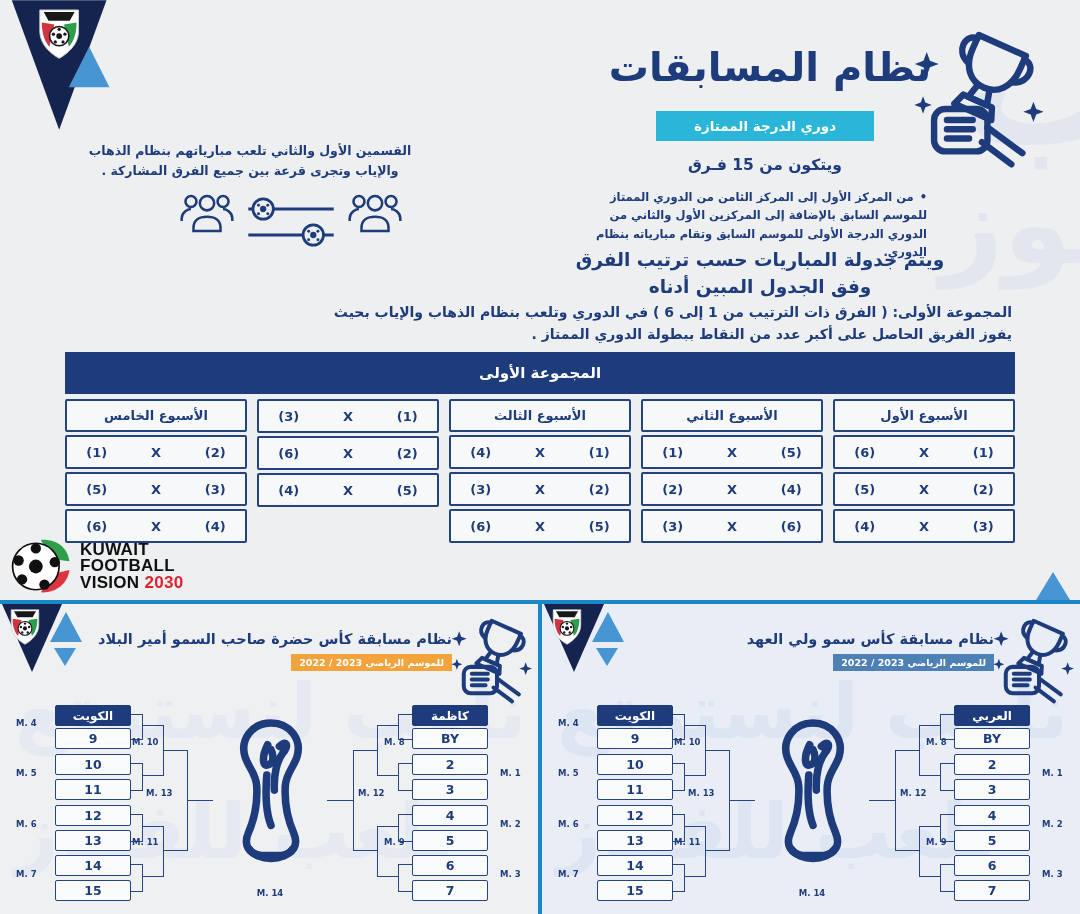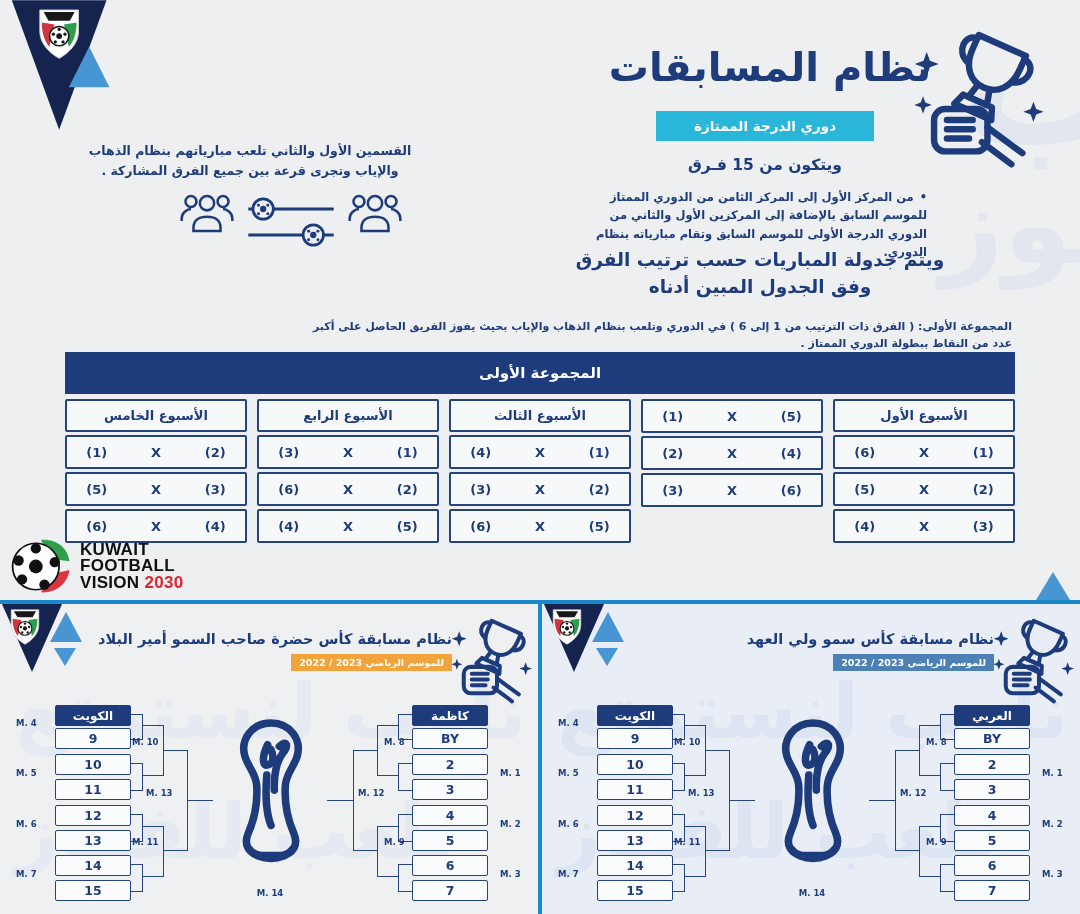--- a/index.html
+++ b/index.html
@@ -12,21 +12,21 @@
   
   .main-title{left:580px;top:44px;width:380px;text-align:center;font-size:40px;font-weight:bold;direction:rtl;}
   .league-badge{left:656px;top:111px;width:218px;height:30px;line-height:30px;text-align:center;
         background:#2ab6d9;color:#fff;font-weight:bold;font-size:13.5px;direction:rtl;}
   .teams-count{left:600px;top:156px;width:330px;text-align:center;font-size:15.5px;font-weight:bold;direction:rtl;}
   .qual-note{left:575px;top:188px;width:352px;font-size:11.5px;line-height:1.6;text-align:right;direction:rtl;font-weight:bold;}
   .qual-note .blt{margin-left:6px;}
   .sched-note{left:560px;top:247px;width:400px;text-align:center;font-size:18.5px;line-height:1.45;font-weight:bold;direction:rtl;}
   .sections-note{left:72px;top:141px;width:356px;text-align:center;font-size:12.5px;line-height:1.6;font-weight:bold;direction:rtl;}
   .split-note{left:72px;top:256px;width:356px;text-align:center;font-size:12px;line-height:1.6;font-weight:bold;direction:rtl;}
-  .group-rule{left:300px;top:318px;width:712px;text-align:right;direction:rtl;font-size:11px;line-height:1.55;font-weight:bold;}
+  .group-rule{left:300px;top:302px;width:712px;text-align:right;direction:rtl;font-size:14px;line-height:1.55;font-weight:bold;}
   .group-bar{left:65px;top:352px;width:950px;height:42px;background:#1e3c7c;color:#fff;
         display:flex;align-items:center;justify-content:center;font-size:15px;font-weight:bold;direction:rtl;}
 
   
   .sched{left:65px;top:399px;width:950px;display:flex;direction:rtl;gap:10px;}
   .week{flex:1;display:flex;flex-direction:column;gap:3px;}
   .cellbox{border:2px solid #24437f;background:#f7f8fa;border-radius:2px;display:flex;align-items:center;justify-content:center;font-weight:bold;}
   .whead{height:29px;font-size:13px;direction:rtl;}
   .mrow{height:30px;direction:ltr;}
   .mrow span{flex:1;text-align:center;font-size:13px;font-weight:bold;}
@@ -208,20 +208,21 @@
           <span>X</span>
           <span>(2)</span>
         </div>
       <div class="cellbox mrow">
           <span>(4)</span>
           <span>X</span>
           <span>(3)</span>
         </div>
     </div>
     <div class="week">
+      <div class="cellbox whead">الأسبوع الثاني</div>
       <div class="cellbox mrow">
           <span>(1)</span>
           <span>X</span>
           <span>(5)</span>
         </div>
       <div class="cellbox mrow">
           <span>(2)</span>
           <span>X</span>
           <span>(4)</span>
         </div>
@@ -243,21 +244,20 @@
           <span>X</span>
           <span>(2)</span>
         </div>
       <div class="cellbox mrow">
           <span>(6)</span>
           <span>X</span>
           <span>(5)</span>
         </div>
     </div>
     <div class="week">
-      <div class="cellbox whead">الأسبوع الرابع</div>
       <div class="cellbox mrow">
           <span>(3)</span>
           <span>X</span>
           <span>(1)</span>
         </div>
       <div class="cellbox mrow">
           <span>(6)</span>
           <span>X</span>
           <span>(2)</span>
         </div>

